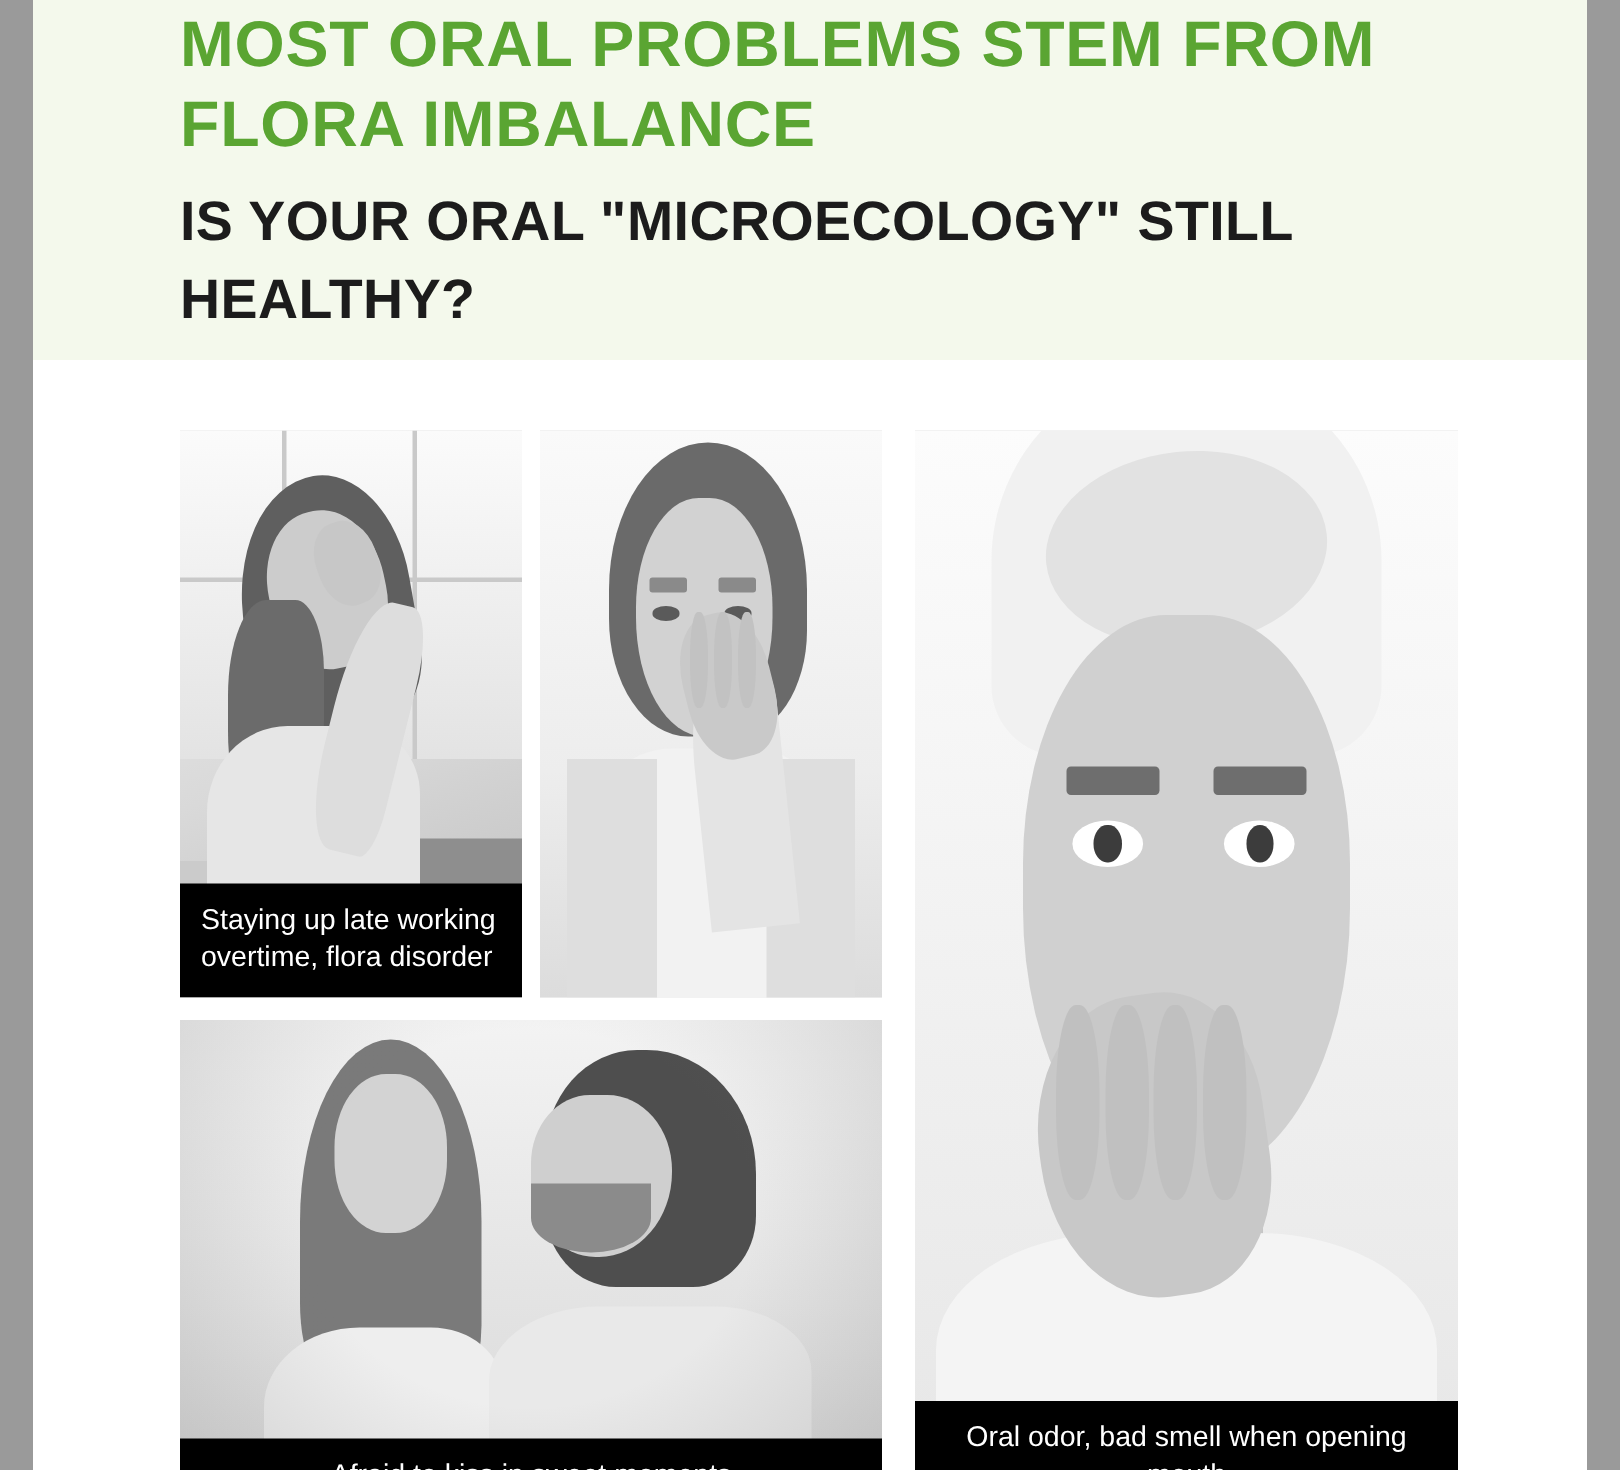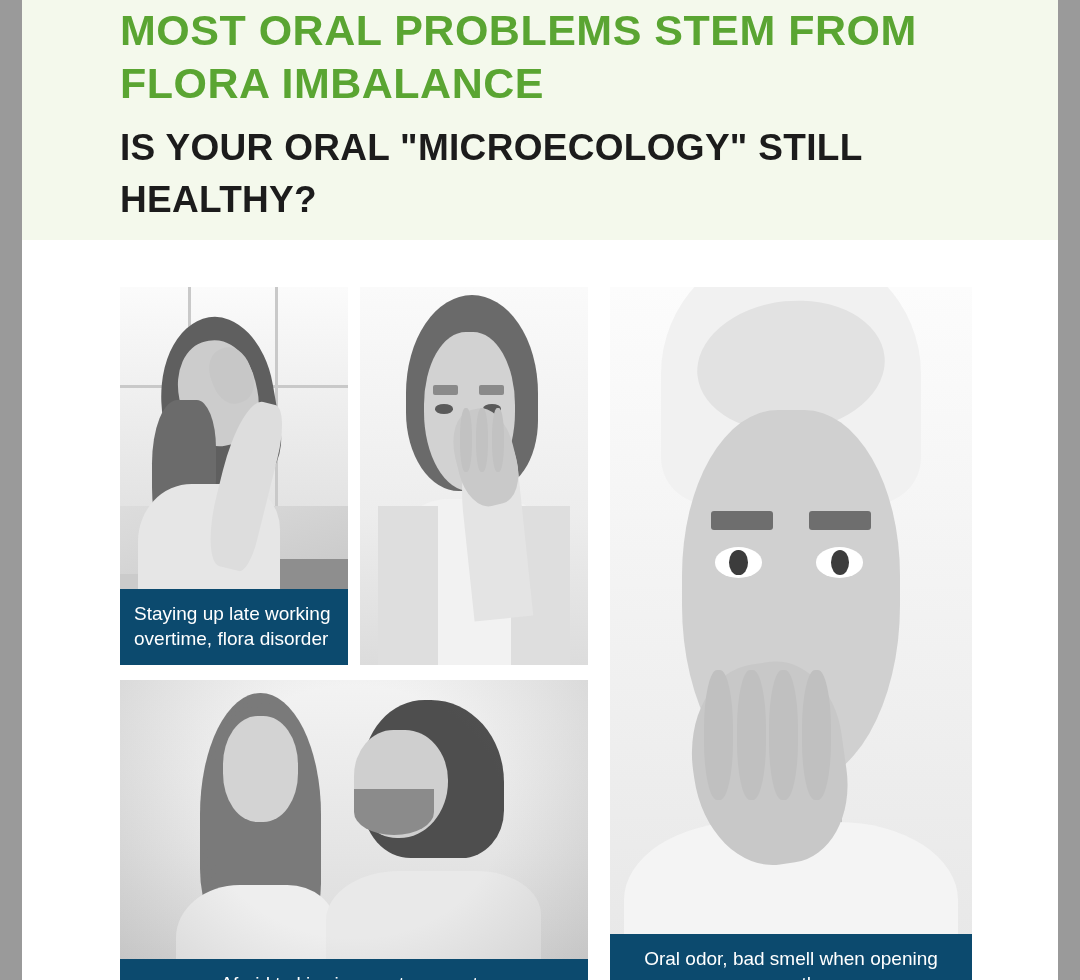--- a/index.html
+++ b/index.html
@@ -72,21 +72,21 @@
     top: 0;
     right: 0;
     bottom: 0;
     filter: grayscale(100%);
   }
   .caption {
     position: absolute;
     left: 0;
     right: 0;
     bottom: 0;
-    background: #0c4a6e;
+    background: #000000;
     color: #ffffff;
     font-size: 19px;
     line-height: 25px;
     text-align: center;
     padding: 12px 10px 14px 10px;
     box-sizing: border-box;
   }
   .caption.left-align { text-align: left; padding-left: 14px; }
 
   

